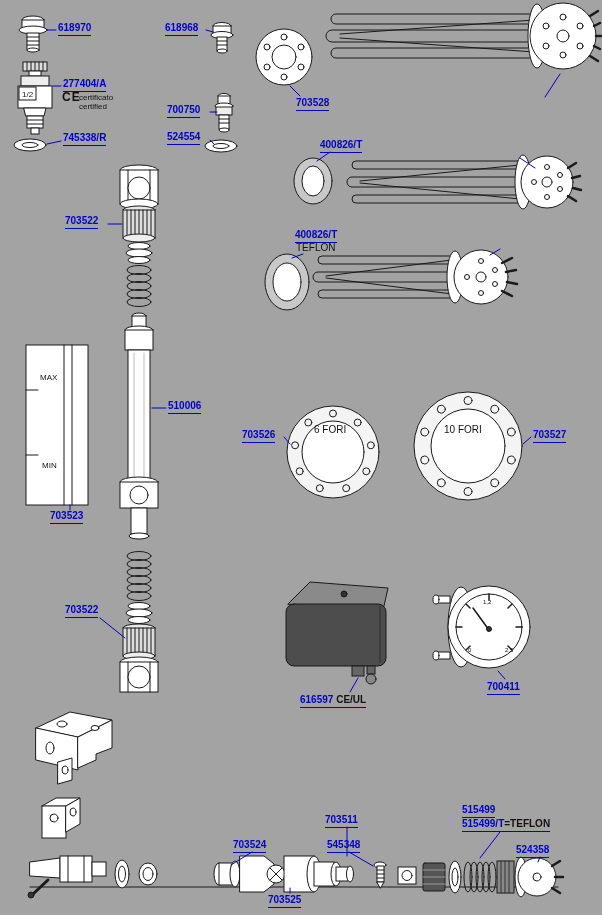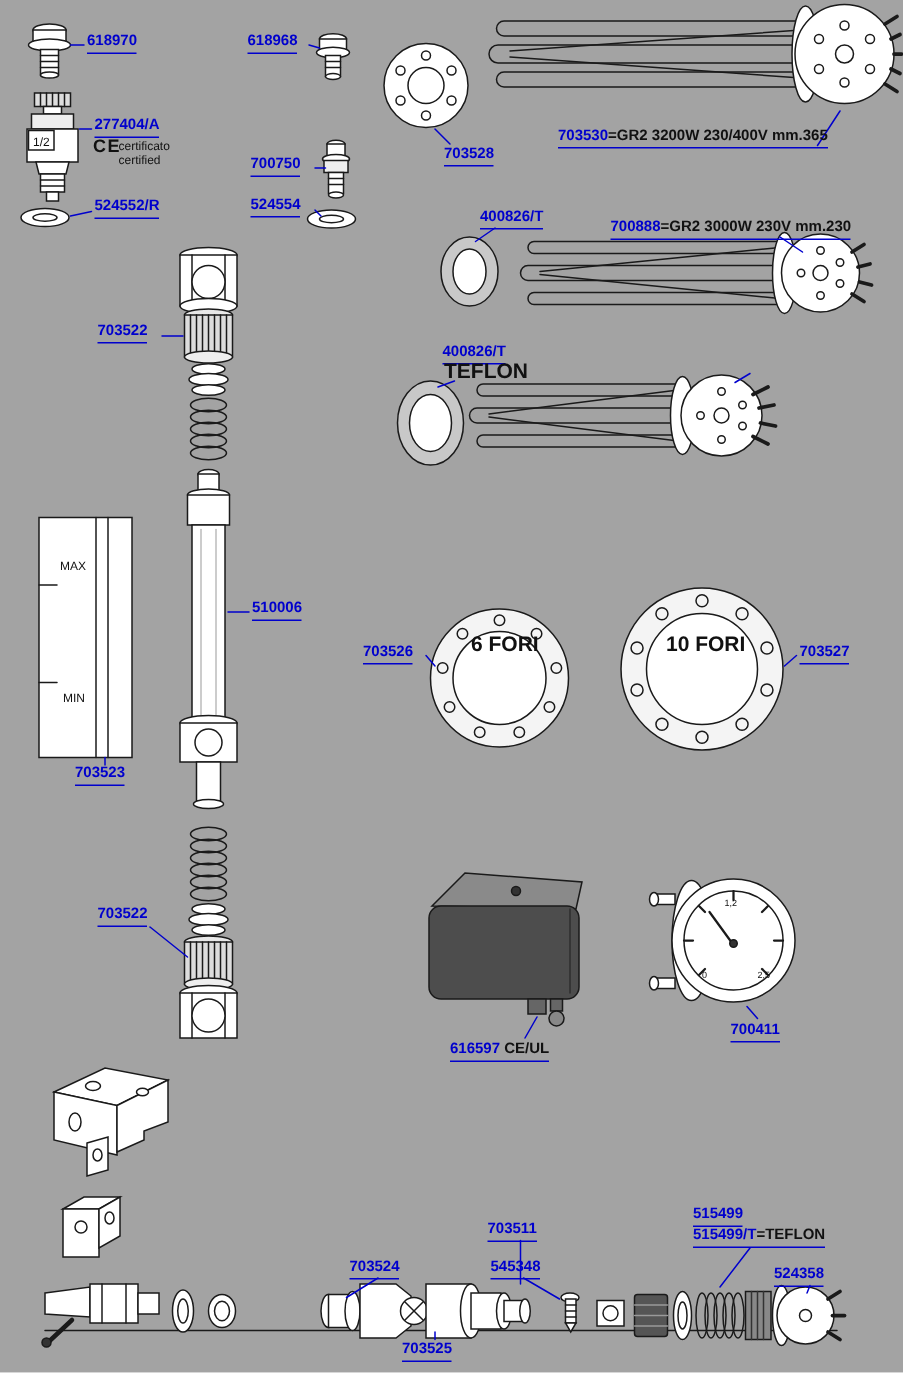--- a/index.html
+++ b/index.html
@@ -6,21 +6,21 @@
   html,body{background:#fff}
   body{font-family:"Liberation Sans",sans-serif;color:#111}
   #page{position:relative;width:602px;height:915px;background:#a3a3a3;overflow:hidden}
   #art{position:absolute;left:0;top:0}
   .lbl{position:absolute;font-size:10px;font-weight:bold;color:#0000cd;line-height:12px;
        white-space:nowrap;border-bottom:1px solid #0000cd;padding-bottom:1px;cursor:pointer}
   .lbl .spec{color:#111}
   .txt{position:absolute;color:#111;white-space:nowrap;line-height:11px}
   .t8{font-size:8px}
   .t8b{font-size:8px;font-weight:normal}
-  .t10b{font-size:14px;font-weight:bold}
+  .t10b{font-size:10px;font-weight:normal}
   .t11b{font-size:12px;font-weight:bold}
   .ce{letter-spacing:1px}
   svg text{font-family:"Liberation Sans",sans-serif;fill:#111;stroke:none}
 </style>
 </head>
 <body>
 
 <div id="page">
 
 <svg id="art" width="602" height="915" viewBox="0 0 602 915">
@@ -450,33 +450,27 @@
 </g>
 </svg>
 
 <div class="lbl" style="left:58px;top:22px">618970</div>
 <div class="lbl" style="left:165px;top:22px">618968</div>
 <div class="lbl" style="left:63px;top:78px">277404/A</div>
 <div class="txt t11b ce" style="left:62px;top:92px">CE</div>
 <div class="txt t8" style="left:79px;top:92px">certificato</div>
 <div class="txt t8" style="left:79px;top:101px">certified</div>
 <div class="txt t8b" style="left:22px;top:89px">1/2</div>
-<div class="lbl" style="left:63px;top:132px">524552/R</div>
+<div class="lbl" style="left:63px;top:132px">745338/R</div>
 <div class="lbl" style="left:167px;top:104px">700750</div>
 <div class="lbl" style="left:167px;top:131px">524554</div>
 
 <div class="lbl" style="left:296px;top:97px">703528</div>
-<div class="lbl" style="left:372px;top:85px">
-  <span>703530</span><span class="spec">=GR2 3200W 230/400V mm.365</span>
-</div>
 
 <div class="lbl" style="left:320px;top:139px">400826/T</div>
-<div class="lbl" style="left:407px;top:146px">
-  <span>700888</span><span class="spec">=GR2 3000W 230V mm.230</span>
-</div>
 
 <div class="lbl" style="left:295px;top:229px">400826/T</div>
 <div class="txt t10b" style="left:296px;top:242px">TEFLON</div>
 
 <div class="lbl" style="left:65px;top:215px">703522</div>
 <div class="lbl" style="left:168px;top:400px">510006</div>
 <div class="lbl" style="left:50px;top:510px">703523</div>
 <div class="txt t8b" style="left:40px;top:372px">MAX</div>
 <div class="txt t8b" style="left:42px;top:460px">MIN</div>
 <div class="lbl" style="left:65px;top:604px">703522</div>

